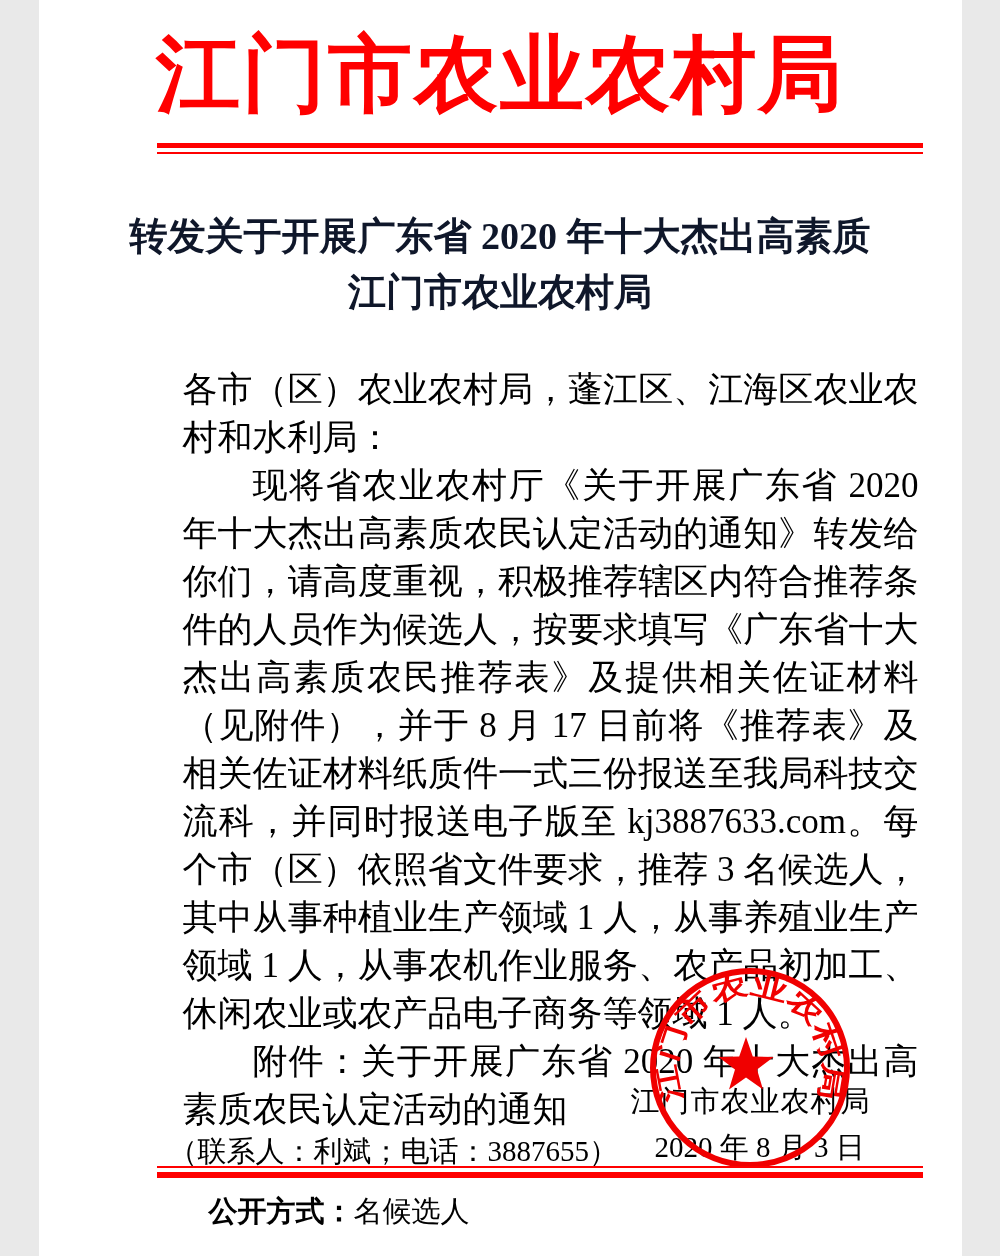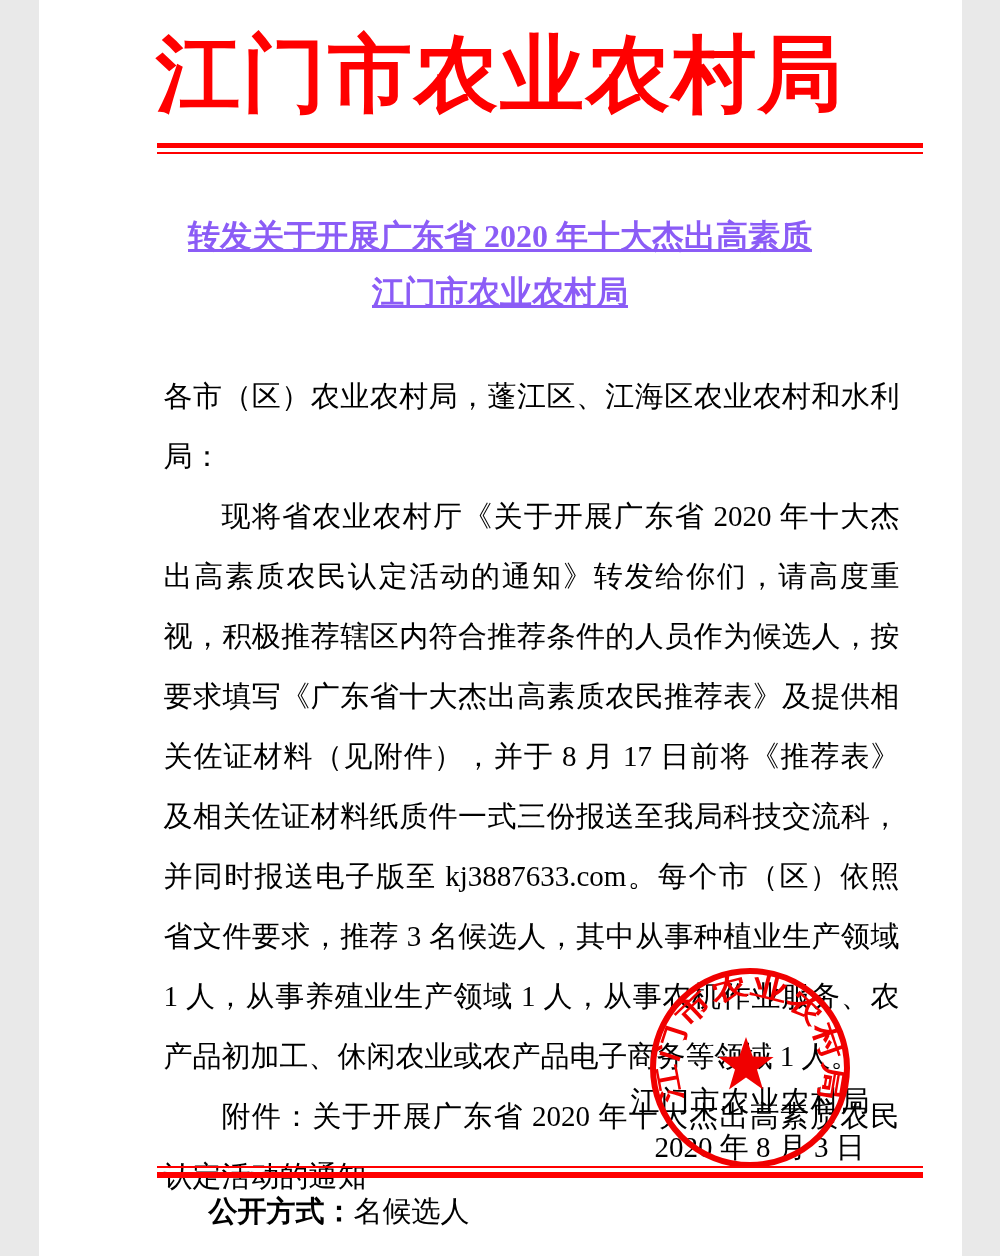--- a/index.html
+++ b/index.html
@@ -23,28 +23,27 @@
     white-space:nowrap;
   }
   .rule{position:absolute;left:118px;width:766px;background:#ff0000;}
   .rule-top-thick{top:143px;height:5px;}
   .rule-top-thin{top:152px;height:2px;}
   
   .doc-title{
     position:absolute;top:208px;left:0;right:0;
     text-align:center;
     font-weight:bold;
-    font-size:32px;line-height:56px;
-    color:#8b5cf6;
-    text-decoration:underline;
+    font-size:38px;line-height:56px;
+    color:#0f172a;
   }
   
   .body-text{
-    position:absolute;top:366px;left:125px;width:736px;
-    font-size:29px;line-height:60px;
+    position:absolute;top:366px;left:144px;width:736px;
+    font-size:35px;line-height:48px;
     text-align:justify;
   }
   .body-text p{margin:0;}
   .para-indent{text-indent:2em;}
   .attachment{margin-top:44px;text-indent:2em;}
   
   .sig-org{
     position:absolute;top:1082px;left:592px;
     font-size:29px;letter-spacing:1px;white-space:nowrap;
   }
@@ -105,19 +104,20 @@
     <circle cx="105" cy="105" r="97" fill="none" stroke="#f00000" stroke-width="6"></circle>
     <polygon fill="#f00000" points="101,74 107.8,93.6 128.6,94.0 112.0,106.6 118.0,126.5 101,114.6 84.0,126.5 90.0,106.6 73.4,94.0 94.2,93.6"></polygon>
     <defs>
       <path id="seal-text-arc" d="M 38.8 135.8 A 73 73 0 1 1 171.2 135.8" fill="none"></path>
     </defs>
     <text font-size="27" fill="#f00000">
       <textPath href="#seal-text-arc" startOffset="0" textLength="291" lengthAdjust="spacingAndGlyphs">江门市农业农村局</textPath>
     </text>
   </svg>
 
+  <div class="contact">（联系人：利斌；电话：3887655）</div>
   <div class="rule rule-bot-thin"></div>
   <div class="rule rule-bot-thick"></div>
   <div class="publicity">
     <span class="label">公开方式：</span><span>名候选人</span>
   </div>
 
 </div>
 
 </body></html>

